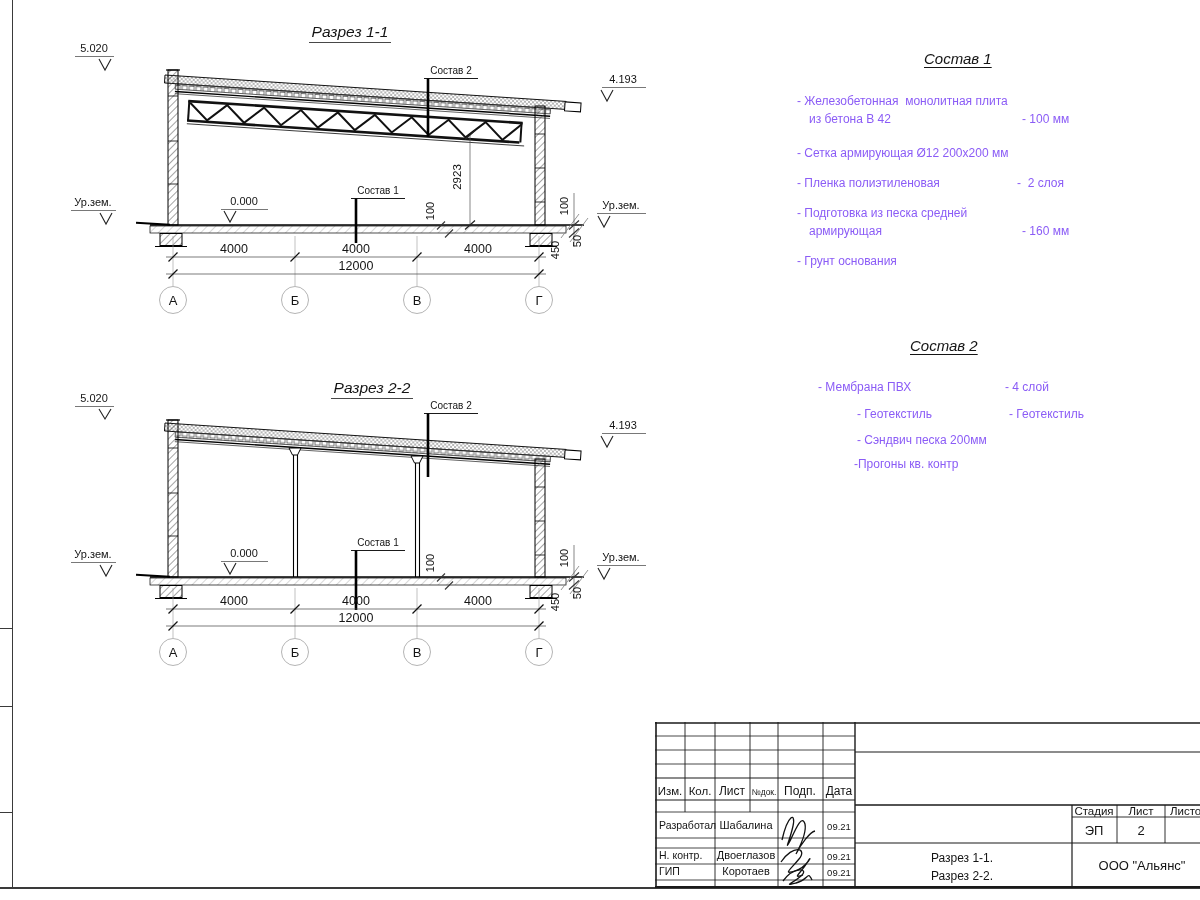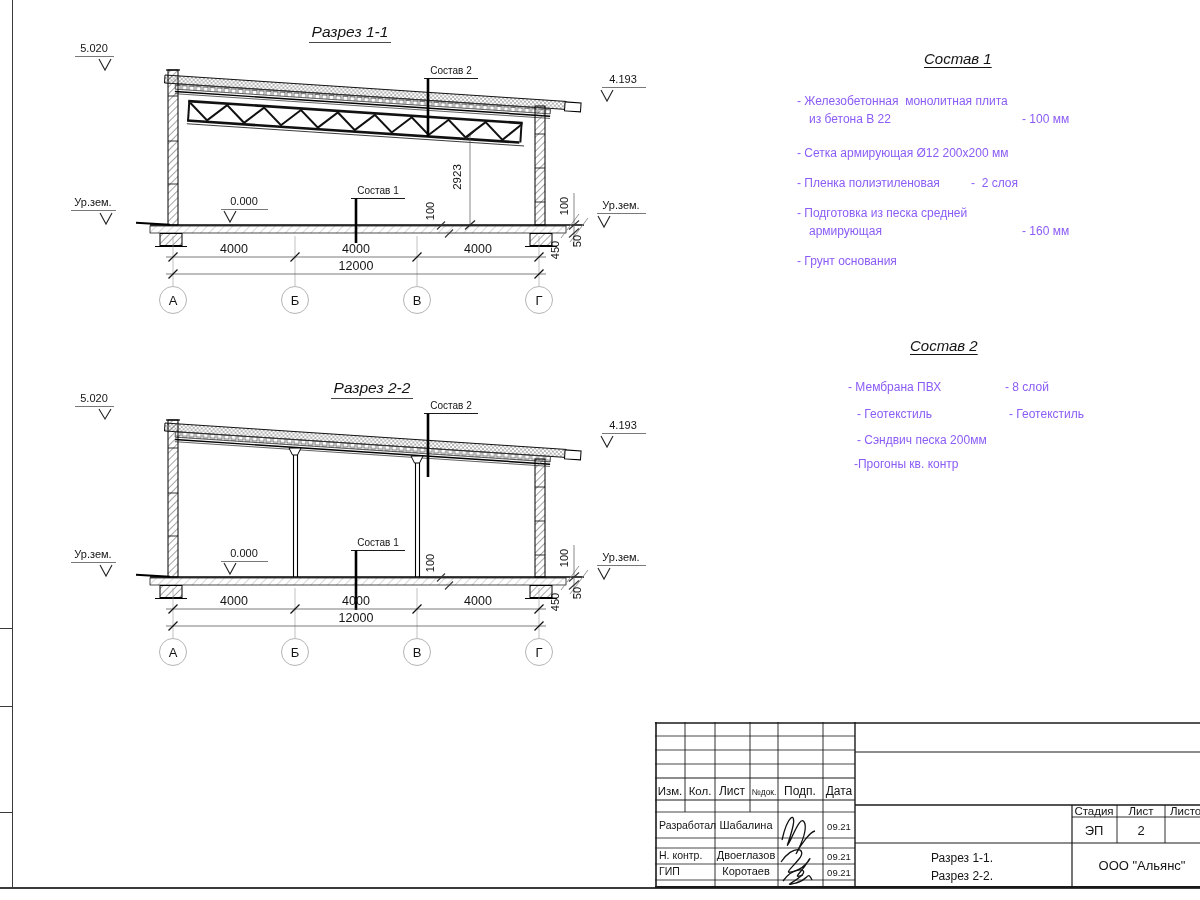--- a/index.html
+++ b/index.html
@@ -301,35 +301,35 @@
     <text x="173" y="304.5" text-anchor="middle" font-size="13" fill="#333">А</text>
     <text x="295" y="304.5" text-anchor="middle" font-size="13" fill="#333">Б</text>
     <text x="417" y="304.5" text-anchor="middle" font-size="13" fill="#333">В</text>
     <text x="539" y="304.5" text-anchor="middle" font-size="13" fill="#333">Г</text>
   </g>
 </svg>
 
 <div>
   <div class="s-title" style="left:924px;top:50px">Состав 1</div>
   <div class="txt" style="left:797px;top:94px">- Железобетонная  монолитная плита</div>
-  <div class="txt" style="left:809px;top:112px">из бетона В 22</div>
+  <div class="txt" style="left:809px;top:112px">из бетона В 42</div>
   <div class="txt" style="left:1022px;top:112px">- 100 мм</div>
   <div class="txt" style="left:797px;top:146px">- Сетка армирующая Ø12 200х200 мм</div>
   <div class="txt" style="left:797px;top:176px">- Пленка полиэтиленовая</div>
-  <div class="txt" style="left:971px;top:176px">-  2 слоя</div>
+  <div class="txt" style="left:1017px;top:176px">-  2 слоя</div>
   <div class="txt" style="left:797px;top:206px">- Подготовка из песка средней</div>
   <div class="txt" style="left:809px;top:224px">армирующая</div>
   <div class="txt" style="left:1022px;top:224px">- 160 мм</div>
   <div class="txt" style="left:797px;top:254px">- Грунт основания</div>
 </div>
 
 <div>
   <div class="s-title" style="left:910px;top:337px">Состав 2</div>
-  <div class="txt" style="left:848px;top:380px">- Мембрана ПВХ</div>
-  <div class="txt" style="left:1005px;top:380px">- 8 слой</div>
+  <div class="txt" style="left:818px;top:380px">- Мембрана ПВХ</div>
+  <div class="txt" style="left:1005px;top:380px">- 4 слой</div>
   <div class="txt" style="left:857px;top:407px">- Геотекстиль</div>
   <div class="txt" style="left:1009px;top:407px">- Геотекстиль</div>
 
   <div class="txt" style="left:857px;top:433px">- Сэндвич песка 200мм</div>
   <div class="txt" style="left:854px;top:457px">-Прогоны кв. контр</div>
 </div>
 
 <svg class="abs" style="left:655px;top:722px" width="560" height="168" viewBox="0 0 560 168">
   <g stroke="#1a1a1a">
     <line x1="0" y1="1" x2="560" y2="1" stroke-width="1.6"></line>

